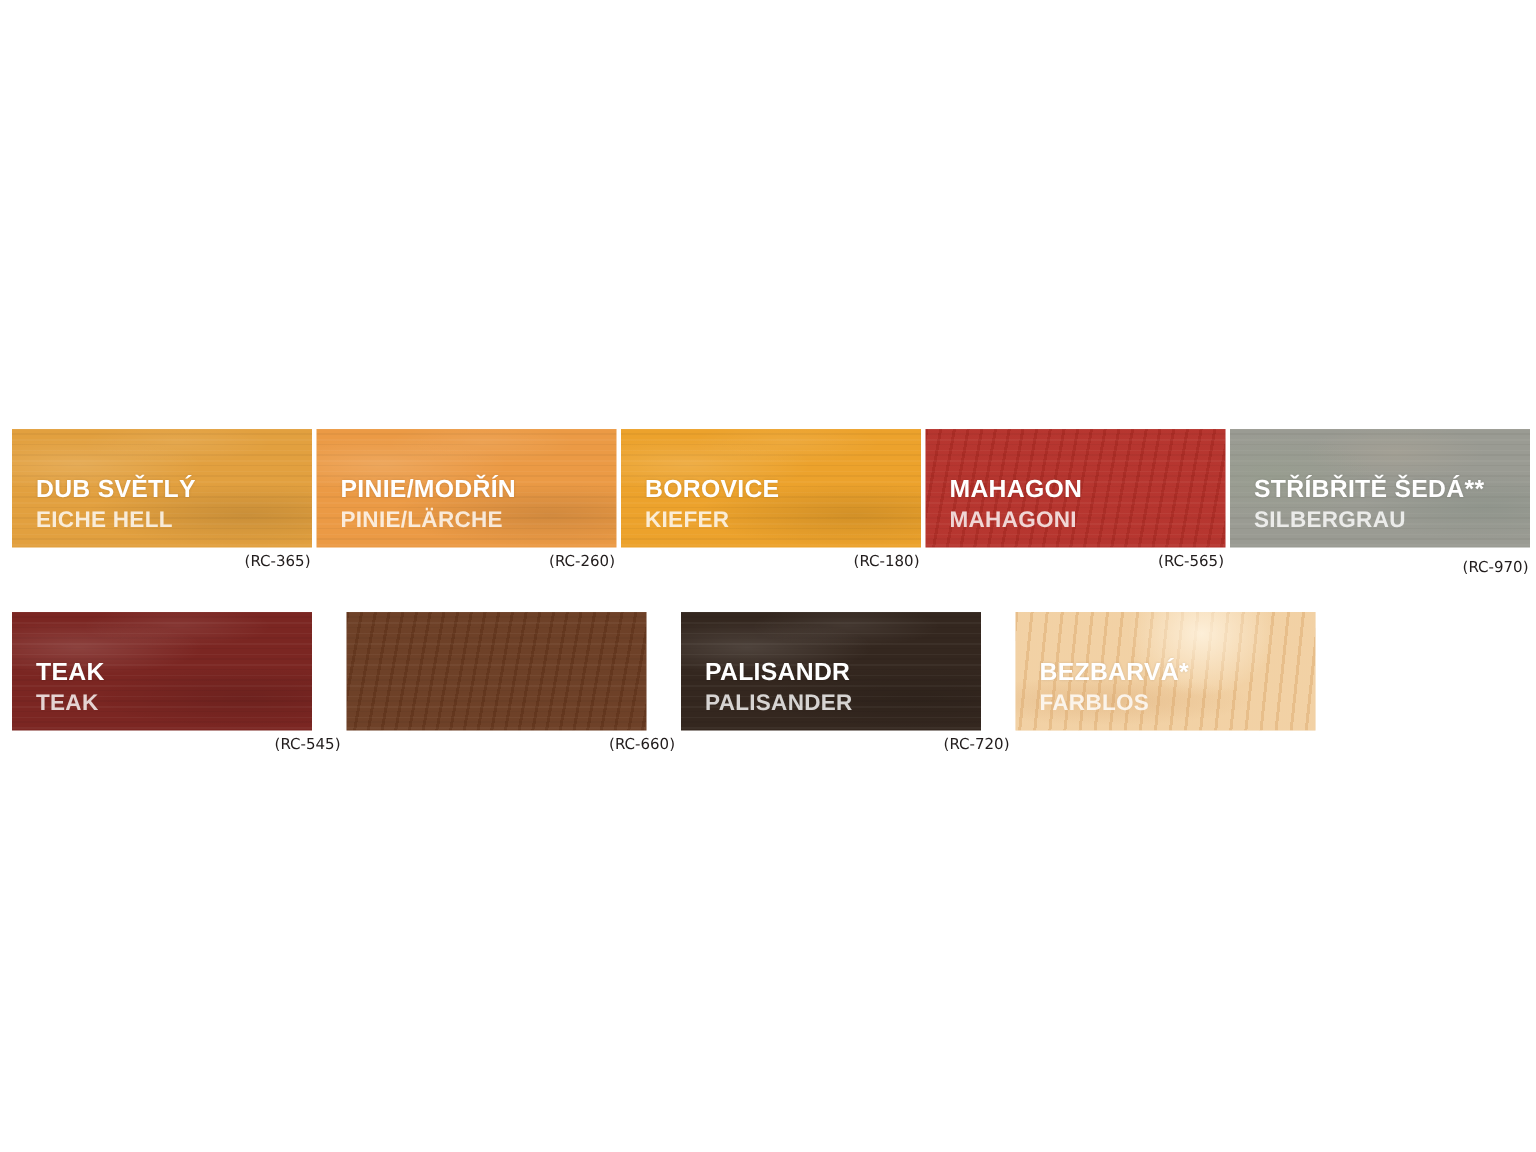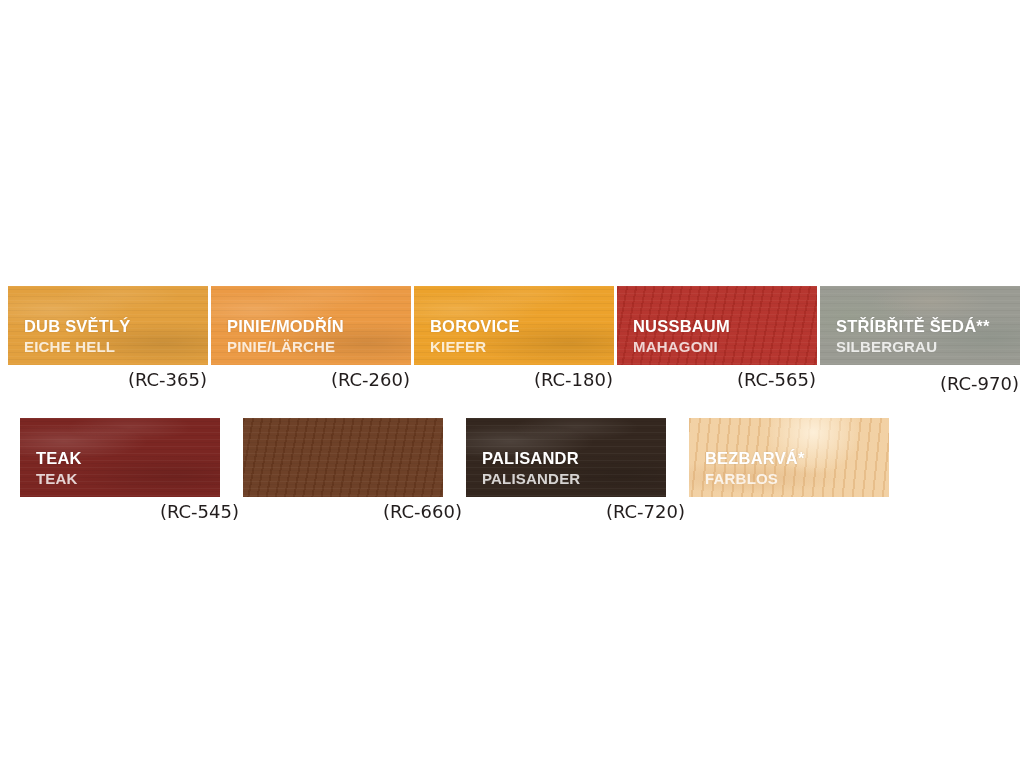--- a/index.html
+++ b/index.html
@@ -31,21 +31,20 @@
     width: 1008px;
   }
 
   .swatch-row {
     display: flex;
     flex-direction: row;
     align-items: flex-start;
   }
   .swatch-row.row-2 {
     margin-top: 24px;
-    margin-left: 12px;
   }
 
   .swatch-cell {
     width: 220px;
     margin-right: 3px;
     position: relative;
   }
 
   .swatch-tile {
     position: relative;
@@ -110,21 +109,21 @@
     font-size: 15px;
     font-weight: bold;
     color: rgba(255,255,255,0.80);
     letter-spacing: 0.2px;
     white-space: nowrap;
     margin-top: 3px;
   }
 
   .swatch-code {
     text-align: right;
-    font-size: 18px;
+    font-size: 10px;
     color: #221d1d;
     padding-top: 4px;
     padding-right: 1px;
     white-space: nowrap;
     font-family: "DejaVu Sans", sans-serif;
   }
 
   
   .swatch-cell.last-in-row .swatch-code {
     padding-top: 8px;
@@ -172,21 +171,21 @@
           </div>
         </div>
         <div class="swatch-code">(RC-180)</div>
       </div>
 
       <div class="swatch-cell">
         <div class="swatch-tile" style="background:#b42f28;">
           <div class="grain lines"></div>
           <div class="grain streak"></div>
           <div class="swatch-text">
-            <div class="swatch-name">NUSSBAUM</div>
+            <div class="swatch-name">MAHAGON</div>
             <div class="swatch-subname">MAHAGONI</div>
           </div>
         </div>
         <div class="swatch-code">(RC-565)</div>
       </div>
 
       <div class="swatch-cell last-in-row">
         <div class="swatch-tile" style="background:#9a9b93;">
           <div class="grain lines"></div>
           <div class="grain" style="background-image:

